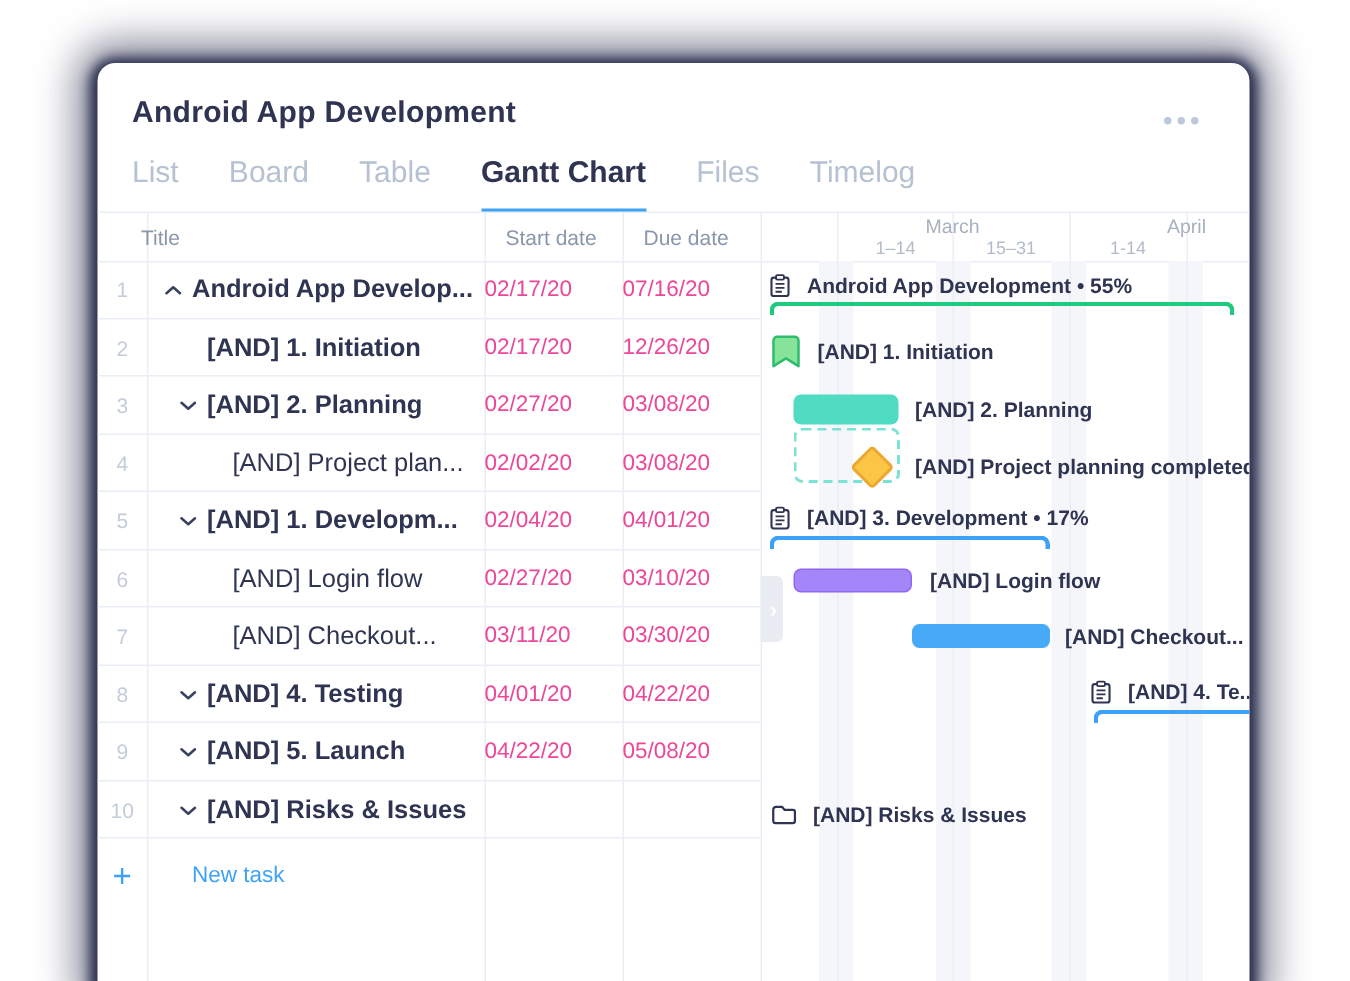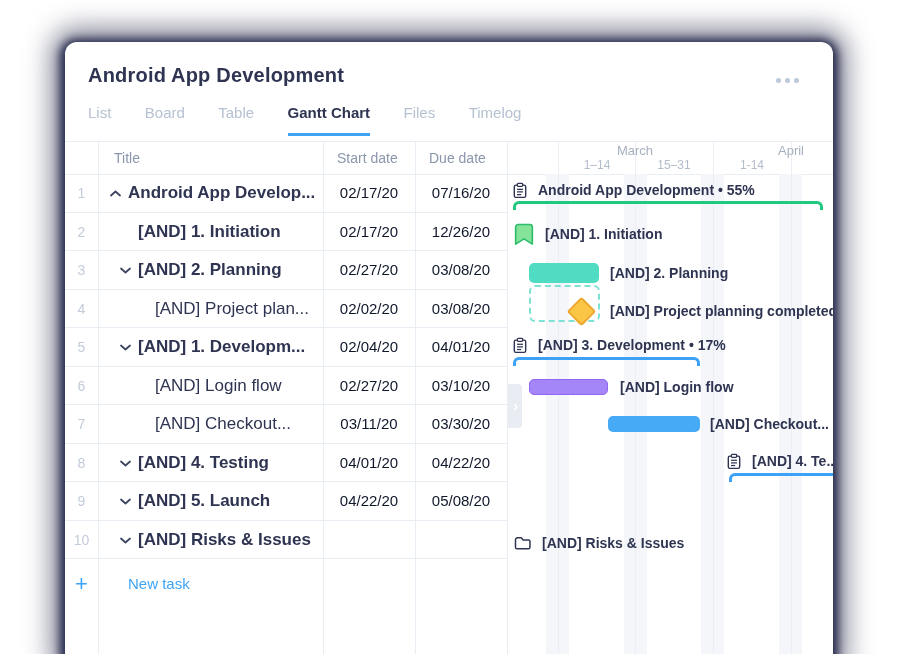--- a/index.html
+++ b/index.html
@@ -12,37 +12,37 @@
     box-shadow: 0 2px 8px 5px rgba(32,36,70,0.92), 0 0 26px 14px rgba(32,36,70,0.55);
   }
 
   
   .hdr-title { position:absolute; left:23px; top:22px; font-size:20px; font-weight:600; color:#2e3451; letter-spacing:.2px; }
   .dots { position:absolute; right:34px; top:36px; display:flex; gap:4px; cursor:pointer; }
   .dots span { width:5px; height:5px; border-radius:50%; background:#bcc8dc; }
 
   
   .tabs { position:absolute; left:23px; top:62px; height:37px; white-space:nowrap; }
-  .tab { display:inline-block; margin-right:29px; padding-bottom:12px; font-size:15px; color:#b6c1d1; cursor:pointer; }
+  .tab { display:inline-block; margin-right:29px; padding-bottom:12px; font-size:20px; color:#b6c1d1; cursor:pointer; }
   .tab.active { color:#2e3451; font-weight:600; border-bottom:3px solid #3fa3f5; }
 
   
   .content { position:absolute; left:0; top:99px; right:0; bottom:0; border-top:1px solid #e9edf4; }
   .vline { position:absolute; top:0; bottom:0; width:1px; background:#e9edf4; }
   .hline { position:absolute; height:1px; background:#e9edf4; }
 
   .colhead { position:absolute; top:0; height:32px; line-height:32px; font-size:14px; color:#8a96ab; }
 
   
   .trow { position:absolute; left:0; width:442px; height:38.5px; line-height:38.5px; border-bottom:1px solid #e9edf4; background:transparent; }
   .num  { position:absolute; left:0; width:33px; text-align:center; font-size:14px; color:#c3ccda; }
   .ttl  { position:absolute; font-size:17px; color:#2e3451; white-space:nowrap; }
   .ttl.b { font-weight:700; }
   .chev { position:absolute; top:16px; line-height:0; cursor:pointer; }
-  .date { position:absolute; width:92px; text-align:center; font-size:15px; color:#0f172a; }
+  .date { position:absolute; width:92px; font-size:15px; color:#ec4899; }
   .date.sd { left:258px; } .date.dd { left:350px; }
 
   .newtask-row { position:absolute; left:0; top:417px; width:442px; height:54px; line-height:50px; }
   .plus { position:absolute; left:0; width:33px; text-align:center; color:#3fa3f5; font-size:22px; cursor:pointer; }
   .plus::before { content:"+"; }
   .newtask-label { position:absolute; left:63px; font-size:15px; color:#3fa3f5; cursor:pointer;text-align:center; }
 
   
   .gantt { position:absolute; left:442px; top:0; right:0; bottom:0; overflow:hidden; }
   .gline { position:absolute; top:0; bottom:0; width:1px; background:#eceef5; }
@@ -90,21 +90,21 @@
   </nav>
 
   <div class="content">
 
     <div class="vline" style="left:33px"></div>
     <div class="vline" style="left:258px"></div>
     <div class="vline" style="left:350px"></div>
     <div class="vline" style="left:442px"></div>
     <div class="hline" style="left:0;right:0;top:32px"></div>
 
-    <div class="colhead" style="left:49px">Title</div>
+    <div class="colhead" style="left:29px">Title</div>
     <div class="colhead" style="left:272px">Start date</div>
     <div class="colhead" style="left:364px">Due date</div>
 
     <div class="trow" style="top:32px">
       <span class="num">1</span>
       <span class="chev" style="left:45px"><svg width="11" height="7" viewBox="0 0 11 7">
               <polyline points="1,5.5 5.5,1.5 10,5.5" fill="none" stroke="#3a4260" stroke-width="1.7" stroke-linecap="round" stroke-linejoin="round"></polyline>
             </svg></span>
       <span class="ttl b" style="left:63px">Android App Develop...</span>
       <span class="date sd">02/17/20</span>

